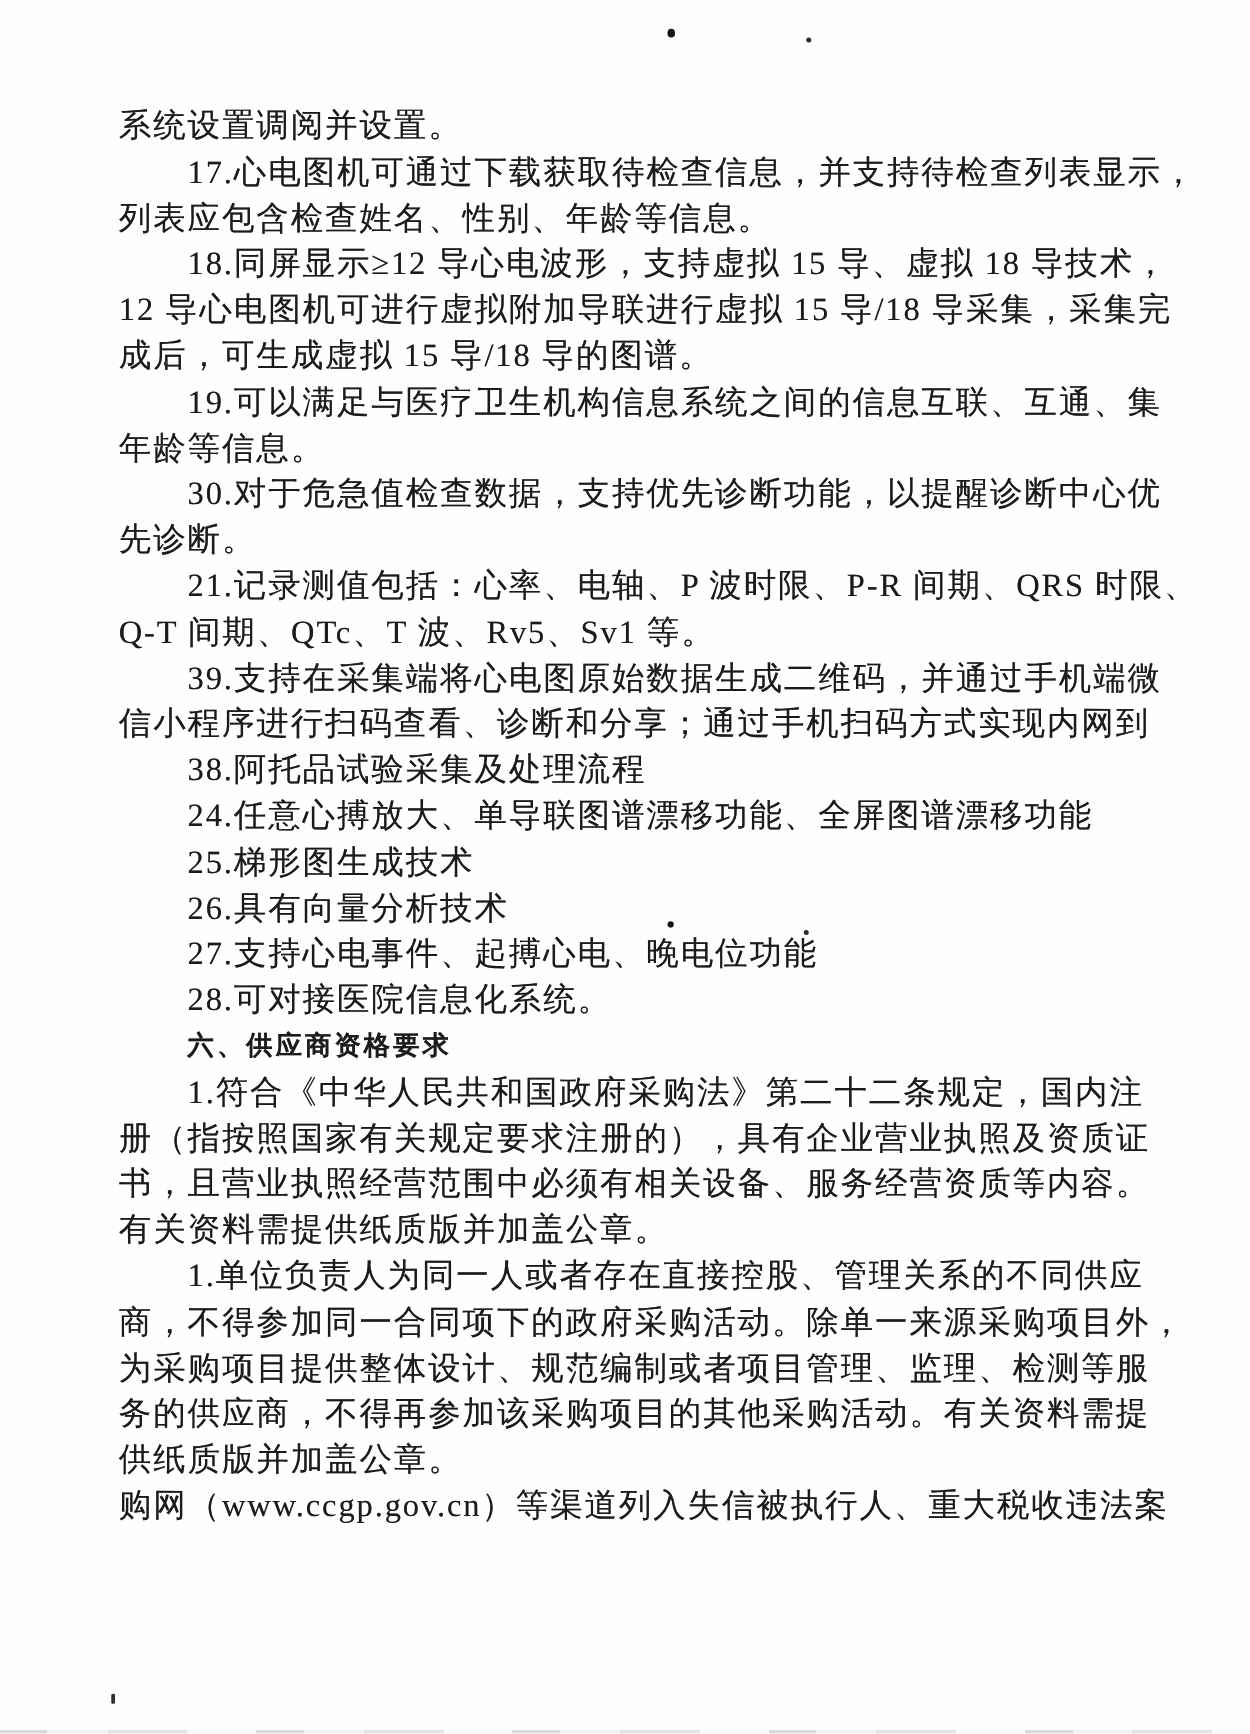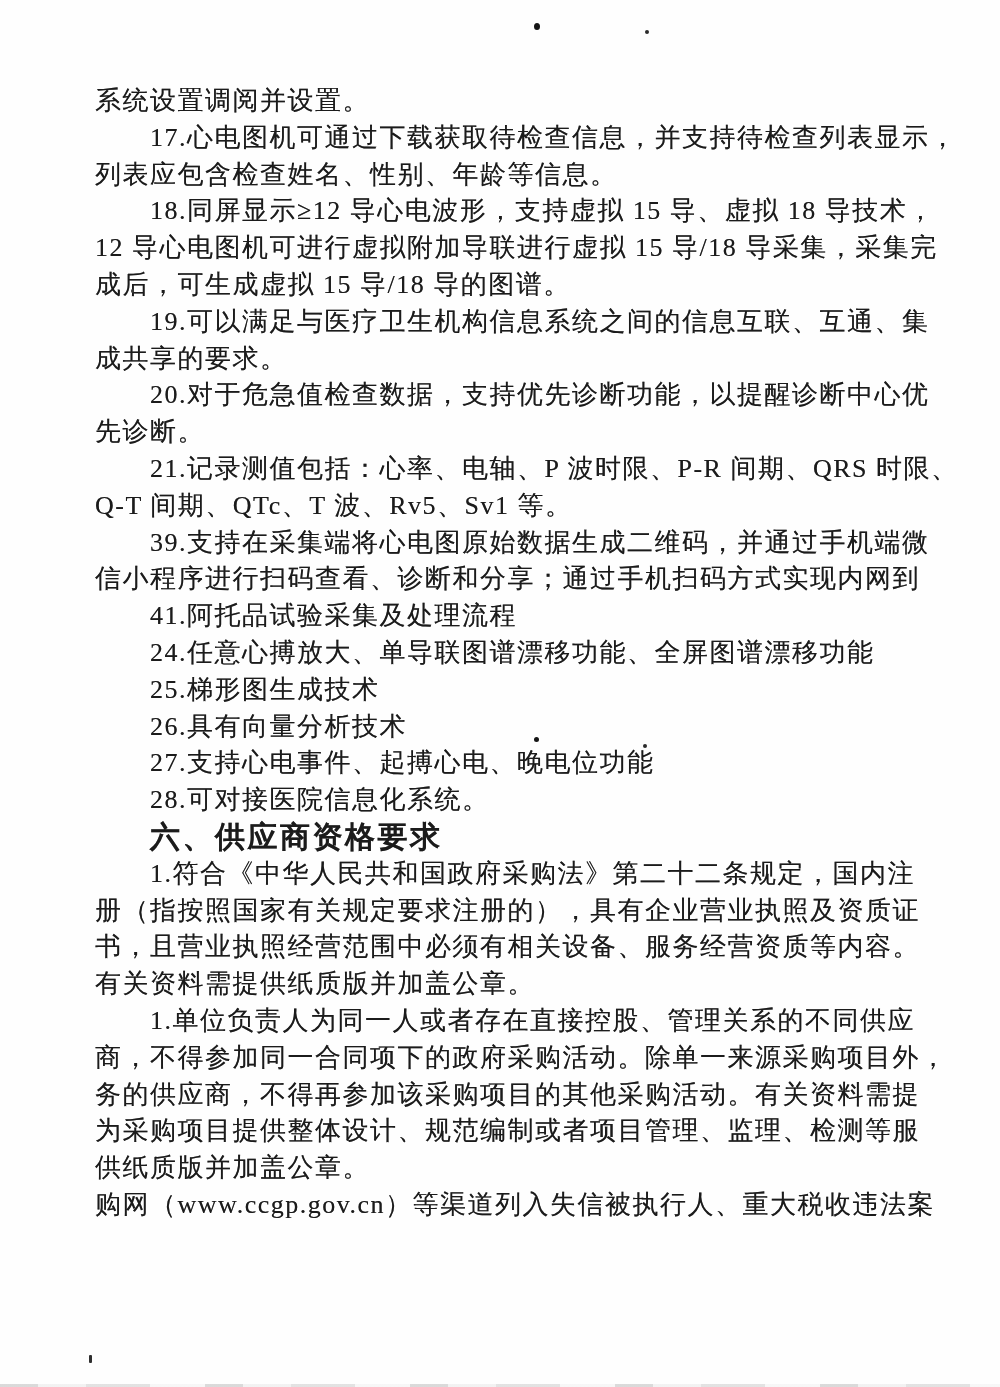--- a/index.html
+++ b/index.html
@@ -30,21 +30,21 @@
     letter-spacing: 1.5px;
     white-space: nowrap;
     text-shadow: 0 0 0.5px rgba(20,20,20,0.55);
   }
   .ind {
     padding-left: 55px;
   }
   .hd {
     font-family: "Liberation Sans", "DejaVu Sans", sans-serif;
     font-weight: bold;
-    font-size: 30px;
+    font-size: 21px;
     letter-spacing: 2.5px;
   }
   .speck {
     position: absolute;
     background: #151515;
     border-radius: 50%;
   }
   .speck.s1 { left: 534px; top: 23px;  width: 6px; height: 7px; }
   .speck.s2 { left: 645px; top: 30px;  width: 4px; height: 4px; background:#2a2a2a; }
   .speck.s3 { left: 131px; top: 289px; width: 3px; height: 4px; background:#3a3a3a; }
@@ -70,42 +70,42 @@
 
 <div class="page">
   <div class="doc">
     <div class="ln">系统设置调阅并设置。</div>
     <div class="ln ind">17.心电图机可通过下载获取待检查信息，并支持待检查列表显示，</div>
     <div class="ln">列表应包含检查姓名、性别、年龄等信息。</div>
     <div class="ln ind">18.同屏显示≥12 导心电波形，支持虚拟 15 导、虚拟 18 导技术，</div>
     <div class="ln">12 导心电图机可进行虚拟附加导联进行虚拟 15 导/18 导采集，采集完</div>
     <div class="ln">成后，可生成虚拟 15 导/18 导的图谱。</div>
     <div class="ln ind">19.可以满足与医疗卫生机构信息系统之间的信息互联、互通、集</div>
-    <div class="ln">成共享的要求。</div>
-    <div class="ln ind">20.对于危急值检查数据，支持优先诊断功能，以提醒诊断中心优</div>
+    <div class="ln">年龄等信息。</div>
+    <div class="ln ind">30.对于危急值检查数据，支持优先诊断功能，以提醒诊断中心优</div>
     <div class="ln">先诊断。</div>
     <div class="ln ind">21.记录测值包括：心率、电轴、P 波时限、P-R 间期、QRS 时限、</div>
     <div class="ln">Q-T 间期、QTc、T 波、Rv5、Sv1 等。</div>
     <div class="ln ind">39.支持在采集端将心电图原始数据生成二维码，并通过手机端微</div>
     <div class="ln">信小程序进行扫码查看、诊断和分享；通过手机扫码方式实现内网到</div>
-    <div class="ln ind">41.阿托品试验采集及处理流程</div>
+    <div class="ln ind">38.阿托品试验采集及处理流程</div>
     <div class="ln ind">24.任意心搏放大、单导联图谱漂移功能、全屏图谱漂移功能</div>
     <div class="ln ind">25.梯形图生成技术</div>
     <div class="ln ind">26.具有向量分析技术</div>
     <div class="ln ind">27.支持心电事件、起搏心电、晚电位功能</div>
     <div class="ln ind">28.可对接医院信息化系统。</div>
     <div class="ln ind hd">六、供应商资格要求</div>
     <div class="ln ind">1.符合《中华人民共和国政府采购法》第二十二条规定，国内注</div>
     <div class="ln">册（指按照国家有关规定要求注册的），具有企业营业执照及资质证</div>
     <div class="ln">书，且营业执照经营范围中必须有相关设备、服务经营资质等内容。</div>
     <div class="ln">有关资料需提供纸质版并加盖公章。</div>
     <div class="ln ind">1.单位负责人为同一人或者存在直接控股、管理关系的不同供应</div>
     <div class="ln">商，不得参加同一合同项下的政府采购活动。除单一来源采购项目外，</div>
+    <div class="ln">为采购项目提供整体设计、规范编制或者项目管理、监理、检测等服</div>
     <div class="ln">务的供应商，不得再参加该采购项目的其他采购活动。有关资料需提</div>
-    <div class="ln">为采购项目提供整体设计、规范编制或者项目管理、监理、检测等服</div>
     <div class="ln">供纸质版并加盖公章。</div>
     <div class="ln">购网（www.ccgp.gov.cn）等渠道列入失信被执行人、重大税收违法案</div>
   </div>
 
   <div class="speck s1"></div>
   <div class="speck s2"></div>
   <div class="speck s3"></div>
   <div class="speck s4"></div>
   <div class="speck s5"></div>
   <div class="speck s6"></div>

